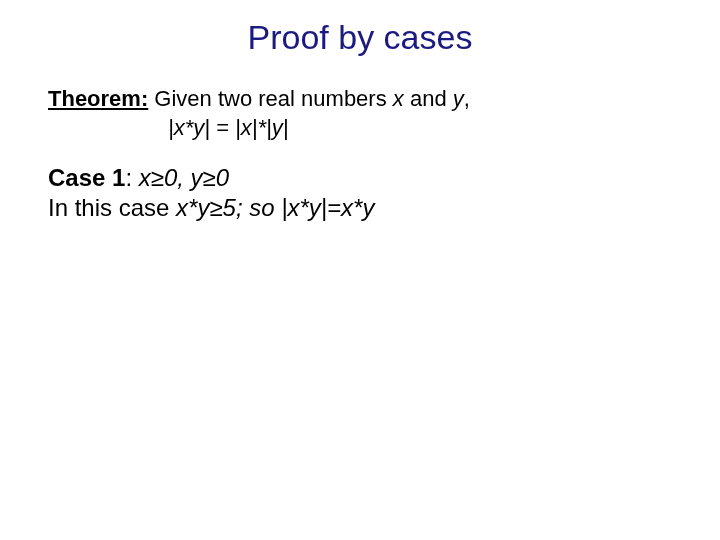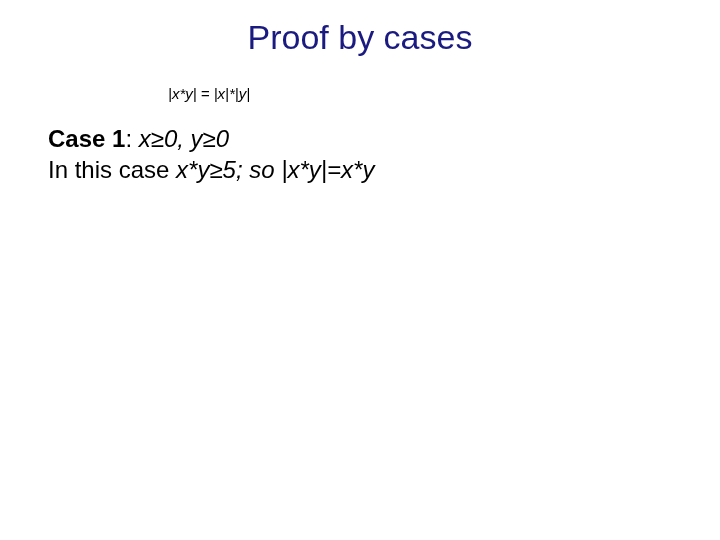--- a/index.html
+++ b/index.html
@@ -29,41 +29,44 @@
   .theorem-line {
     font-size: 22px;
     margin: 0;
     line-height: 1.25;
   }
   .theorem-label {
     font-weight: bold;
     text-decoration: underline;
   }
   .equation {
-    font-size: 15px;
+    font-size: 22px;
     font-style: italic;
     margin: 2px 0 22px 0;
     padding-left: 120px;
   }
   .case-label {
     font-weight: bold;
   }
   .body {
     font-size: 24px;
     line-height: 1.28;
   }
   .it { font-style: italic; }
 </style>
 </head>
 <body>
 
 <div class="slide">
 
   <h1 class="title">Proof by cases</h1>
 
+  <p class="theorem-line">
+    <span class="theorem-label">Theorem:</span><span> Given two real numbers </span><span class="it">x</span><span> and </span><span class="it">y</span><span>,</span>
+  </p>
 
   <p class="equation">|x*y| = |x|*|y|</p>
 
   <div class="body">
     <div>
       <span class="case-label">Case 1</span><span>: </span><span class="it">x≥0, y≥0</span>
     </div>
     <div>
       <span>In this case </span><span class="it">x*y≥5; so |x*y|=x*y</span>
     </div>

